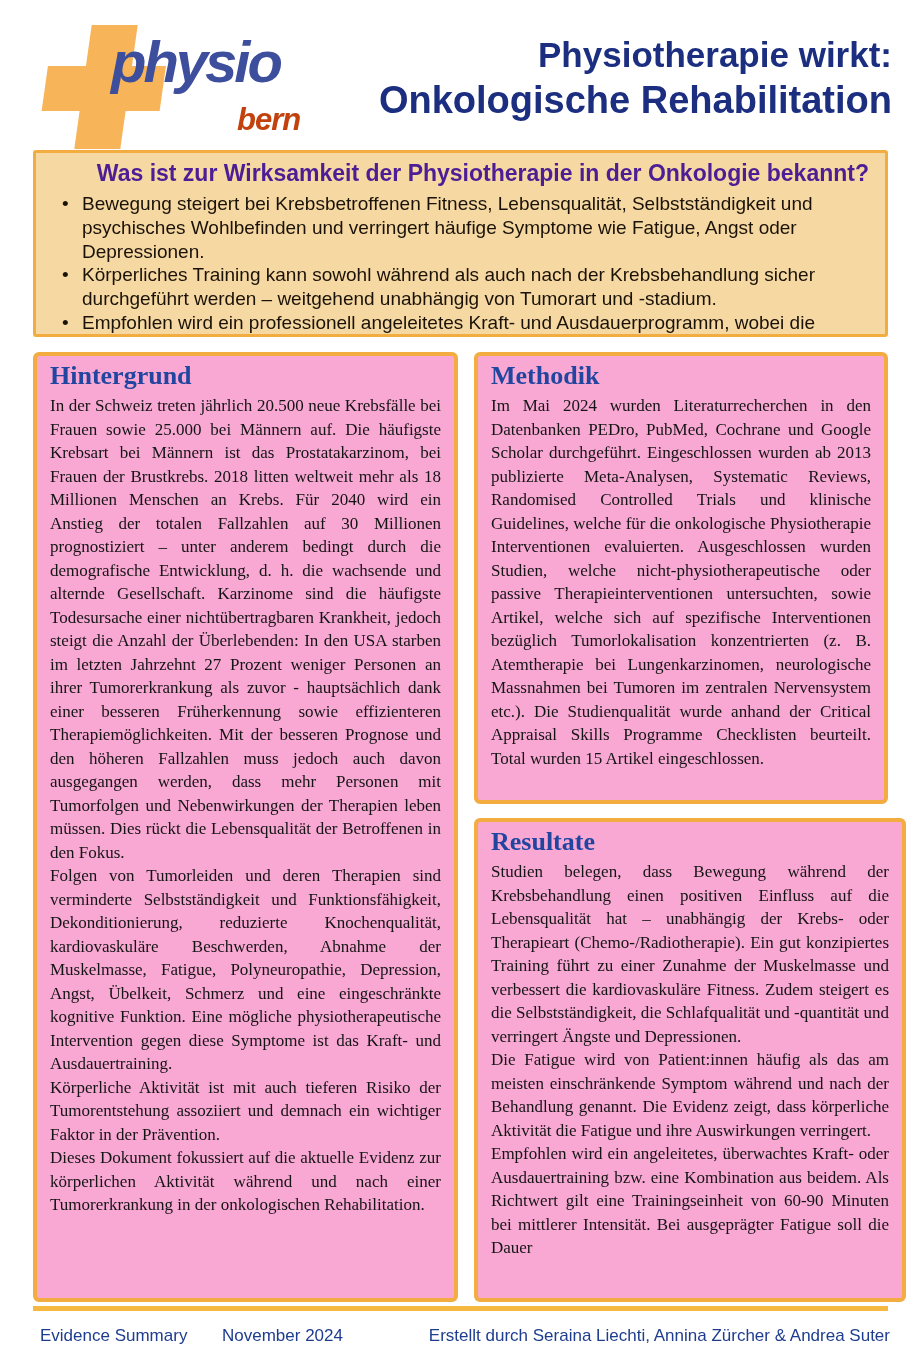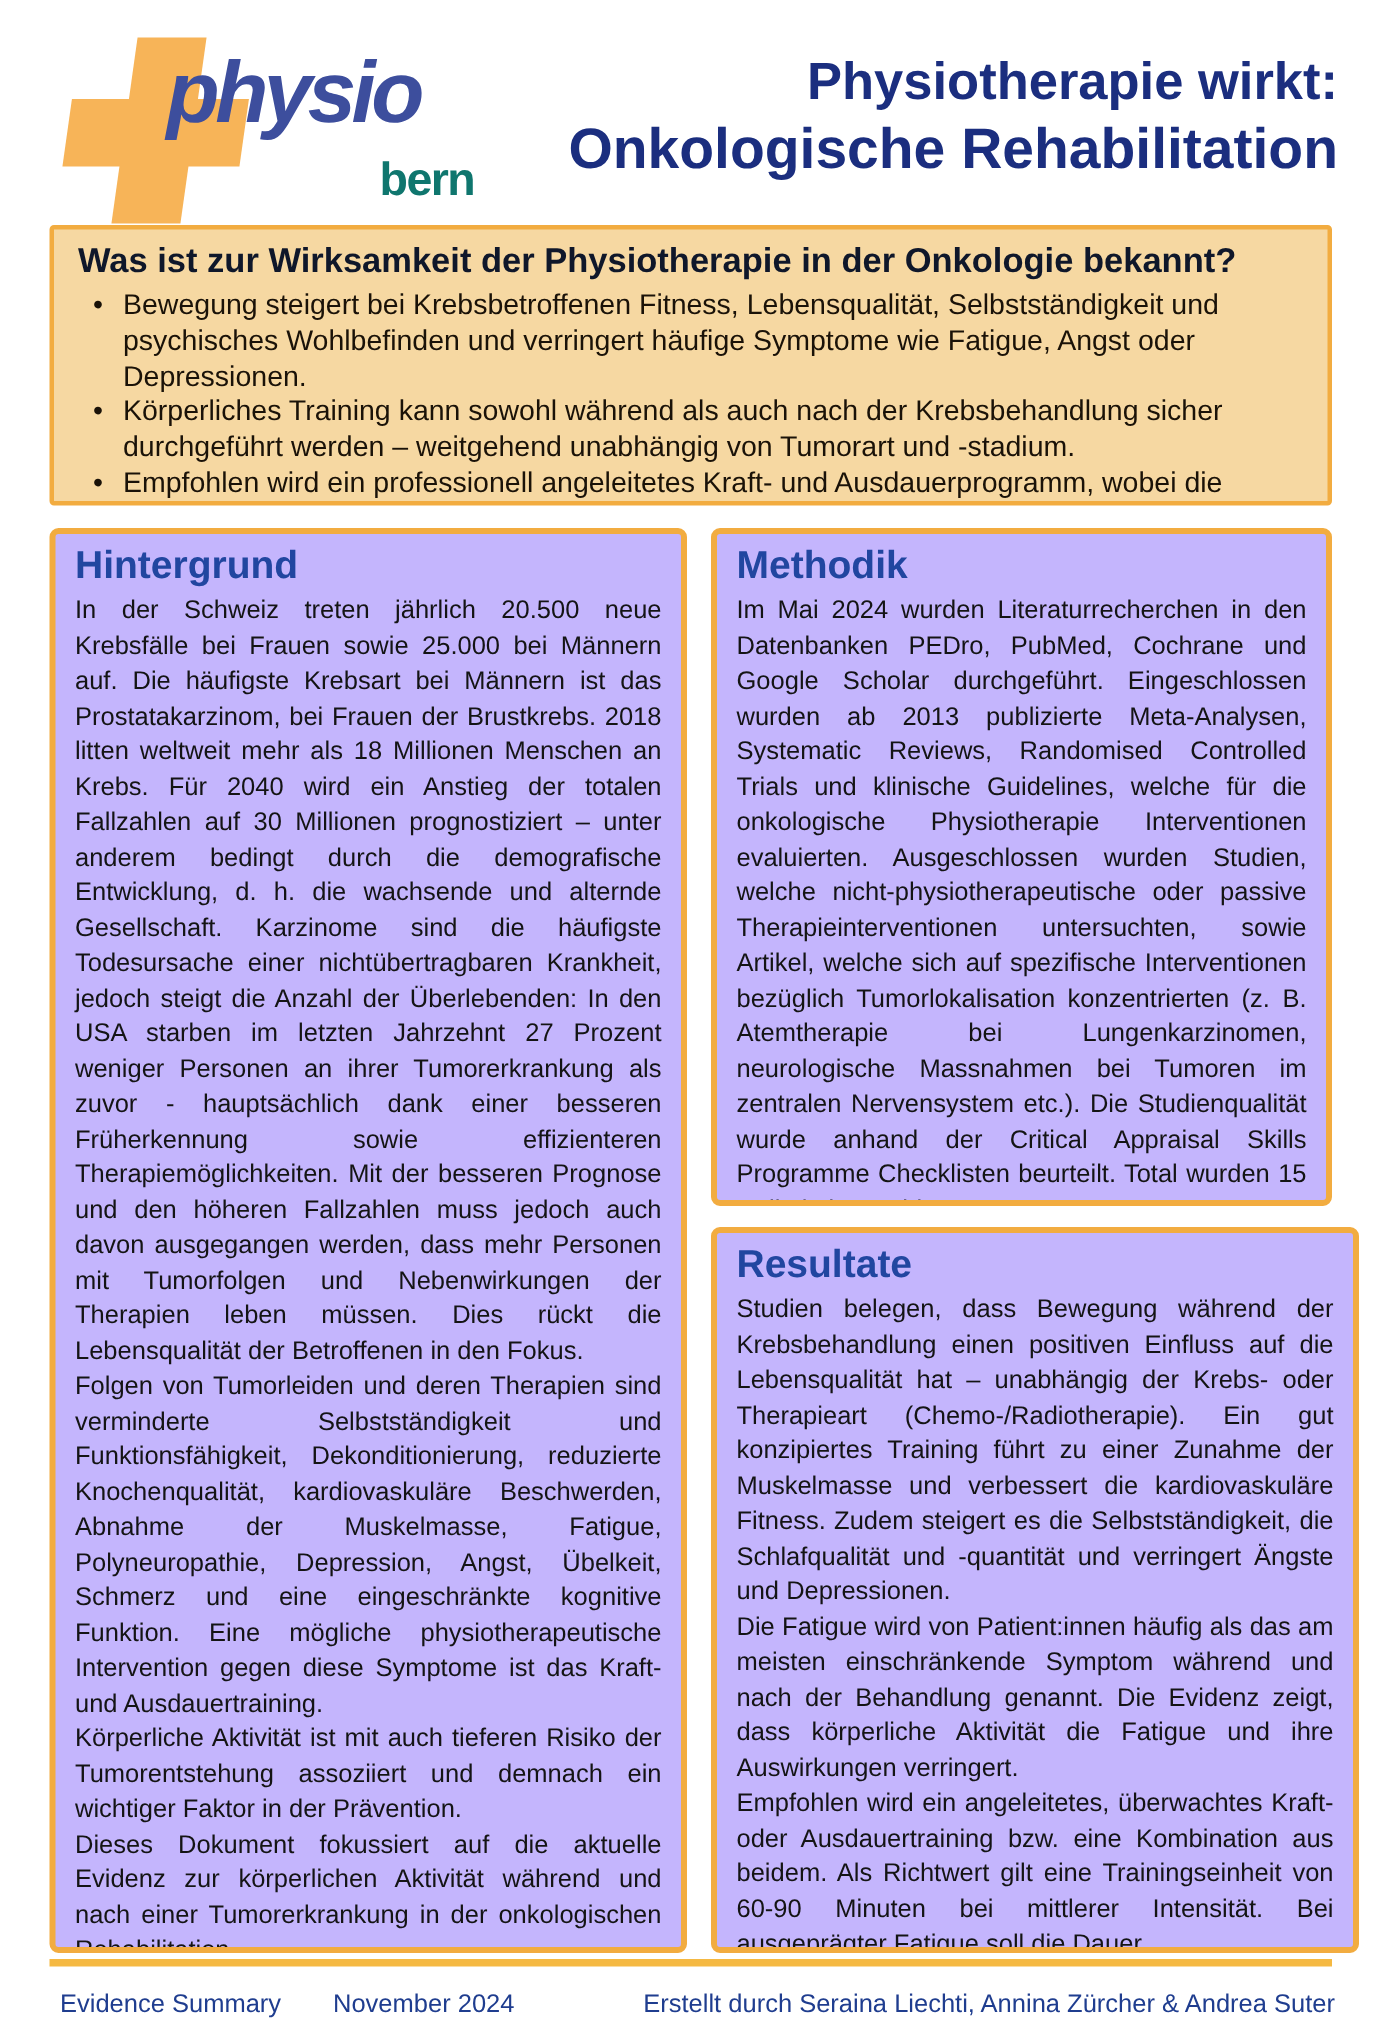--- a/index.html
+++ b/index.html
@@ -10,45 +10,45 @@
   
   .logo{position:absolute;left:45px;top:22px;width:300px;height:125px;}
   .cross{position:absolute;left:0;top:3px;width:118px;height:124px;transform:skewX(-8deg);}
   .cross .v{position:absolute;left:38px;top:0;width:46px;height:124px;background:#F7B458;}
   .cross .h{position:absolute;left:0;top:41px;width:118px;height:45px;background:#F7B458;}
   .logo-physio{
     position:absolute;left:66px;top:6px;font-size:58px;font-weight:bold;font-style:italic;
     color:#3D4E9D;letter-spacing:-3px;
   }
   .logo-bern{
-    position:absolute;left:208px;top:80px;font-size:31px;font-weight:bold;
-    color:#0f766e;letter-spacing:-1px;
+    position:absolute;left:192px;top:80px;font-size:31px;font-weight:bold;font-style:italic;
+    color:#c2410c;letter-spacing:-1px;
   }
   .main-title{
     position:absolute;top:34px;right:26px;text-align:right;color:#1B2E7F;font-weight:bold;
     line-height:1.22;
   }
   .main-title .l1{font-size:35px;}
   .main-title .l2{font-size:38px;}
   
   .summary{
     position:absolute;left:33px;top:150px;width:855px;height:187px;box-sizing:border-box;
     background:#F6D8A2;border:3px solid #F2AC40;border-radius:3px;padding:4px 16px;
     overflow:hidden;
   }
-  .summary h1{font-size:23px;font-weight:bold;color:#0f172a;margin:3px 0 5px 0;}
+  .summary h1{font-size:23px;font-weight:bold;color:#4c1d95;margin:3px 0 5px 0;text-align:right;}
   .summary ul{list-style:none;margin:0;padding:0;}
   .summary li{
     position:relative;padding-left:30px;font-size:19px;line-height:23.8px;color:#1a1208;
   }
   .summary li::before{content:"\2022";position:absolute;left:10px;}
   
   .box{
-    position:absolute;box-sizing:border-box;background:#c4b5fd;
-    border:4px solid #F2AC40;border-radius:6px;padding:4px 13px 6px 13px;overflow:hidden;
+    position:absolute;box-sizing:border-box;background:#f9a8d4;
+    border:4px solid #F2AC40;border-radius:6px;padding:4px 13px 6px 13px;overflow:hidden;font-family:Liberation Serif, serif;
   }
   .box h2{font-size:26px;font-weight:bold;color:#2146A0;margin:1px 0 3px 0;}
   .box p{font-size:17px;line-height:23.5px;text-align:justify;margin:0;color:#141414;}
   #box-hintergrund{left:33px;top:352px;width:425px;height:950px;}
   #box-methodik{left:474px;top:352px;width:414px;height:452px;}
   #box-resultate{left:474px;top:818px;width:432px;height:484px;}
   
   .footer-line{position:absolute;left:33px;top:1306px;width:855px;height:5px;background:#F5B942;}
   .footer-text{position:absolute;top:1326px;font-size:17px;color:#1F3D8F;}
   .footer-left{left:40px;}

